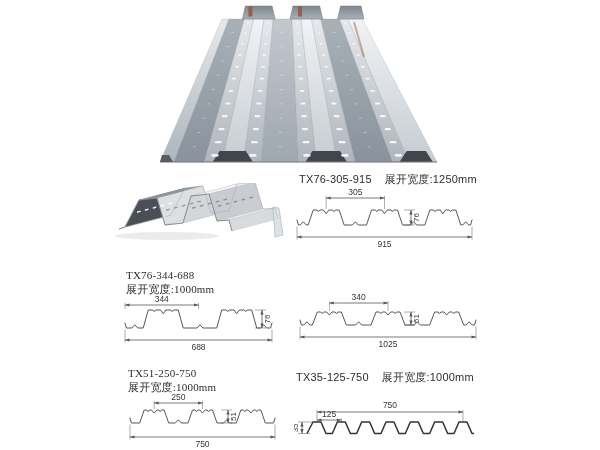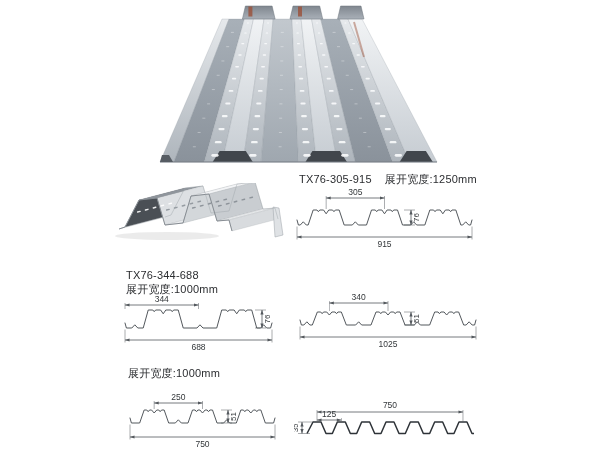--- a/index.html
+++ b/index.html
@@ -2,21 +2,21 @@
 <html><head>
 <meta charset="utf-8">
 <style>
   html,body{margin:0;padding:0;background:#ffffff;}
   .stage{position:relative;width:600px;height:450px;background:#ffffff;overflow:hidden;
          font-family:"Liberation Sans",sans-serif;}
   .stage svg{position:absolute;display:block;}
   .dg-title{position:absolute;color:#2b2d30;font-size:11px;letter-spacing:.2px;white-space:nowrap;}
   .dg-title .model{display:inline-block;}
   .dg-title.inline .model{margin-right:13px;}
-  .dg-title.stacked span{display:block;line-height:13.5px;}
+  .dg-title.stacked span{display:block;line-height:13.5px;font-family:Liberation Serif, serif;}
 </style>
 </head>
 <body>
 
 <div class="stage">
 
   <svg id="mainPhoto" style="left:140px;top:2px" width="330" height="164" viewBox="0 0 330 164">
       <defs>
         <linearGradient id="gVal" x1="0" y1="0" x2="0" y2="1">
           <stop offset="0%" stop-color="#a8b0b8"></stop>
@@ -267,20 +267,21 @@
         <line x1="112" y1="24" x2="123" y2="24" stroke="#53585d" stroke-width="0.55" opacity="0.9"></line>
         <line x1="112" y1="37" x2="123" y2="37" stroke="#53585d" stroke-width="0.55" opacity="0.9"></line>
         <line x1="119" y1="24" x2="119" y2="37" stroke="#53585d" stroke-width="0.8"></line>
         <path d="M119,24 l-1.6,4.5 l3.2,0 Z" fill="#53585d"></path>
         <path d="M119,37 l-1.6,-4.5 l3.2,0 Z" fill="#53585d"></path>
         <text x="0" y="0" text-anchor="middle" font-size="8" fill="#33373a" font-family="&quot;Liberation Sans&quot;,sans-serif" transform="translate(127,30.5) rotate(-90)">51</text>
       </g>
     </svg>
 
   <div class="dg-title stacked" style="left:128px;top:367px">
+    <span class="model">TX51-250-750</span>
       <span class="unfold">展开宽度:1000mm</span>
   </div>
   <svg class="dg-draw" style="left:120px;top:390px" width="180" height="60" viewBox="0 0 180 60">
       <g>
         <path d="M10,28 L11.4,33 L19.66666666666667,33 L24.16666666666667,20 L26.766666666666673,20 L28.16666666666667,21.7 L29.56666666666667,20 L31.56666666666667,20 L34.16666666666667,23 L36.76666666666667,20 L38.76666666666667,20 L40.16666666666667,21.7 L41.56666666666667,20 L44.16666666666667,20 L48.66666666666667,33 L55.333333333333336,33 L58.333333333333336,29.8 L61.333333333333336,33 L68,33 L72.5,20 L75.1,20 L76.5,21.7 L77.9,20 L79.9,20 L82.5,23 L85.1,20 L87.1,20 L88.5,21.7 L89.9,20 L92.5,20 L97,33 L103.66666666666666,33 L106.66666666666666,29.8 L109.66666666666666,33 L116.33333333333331,33 L120.83333333333331,20 L123.43333333333331,20 L124.83333333333331,21.7 L126.23333333333332,20 L128.23333333333332,20 L130.83333333333331,23 L133.4333333333333,20 L135.4333333333333,20 L136.83333333333331,21.7 L138.23333333333332,20 L140.83333333333331,20 L145.33333333333331,33 L153.6,33 L155,28" fill="none" stroke="#53585d" stroke-width="1" stroke-linejoin="round" stroke-linecap="round"></path>
         <line x1="34.16666666666667" y1="11" x2="34.16666666666667" y2="19" stroke="#53585d" stroke-width="0.55" opacity="0.9"></line>
         <line x1="82.5" y1="11" x2="82.5" y2="19" stroke="#53585d" stroke-width="0.55" opacity="0.9"></line>
         <line x1="34.16666666666667" y1="13" x2="82.5" y2="13" stroke="#53585d" stroke-width="0.8"></line>
         <path d="M34.16666666666667,13 l4.5,-1.6 l0,3.2 Z" fill="#53585d"></path>
         <path d="M82.5,13 l-4.5,-1.6 l0,3.2 Z" fill="#53585d"></path>
@@ -293,20 +294,23 @@
         <text x="0" y="0" text-anchor="middle" font-size="8.5" fill="#33373a" font-family="&quot;Liberation Sans&quot;,sans-serif" transform="translate(82.5,57)">750</text>
         <line x1="101" y1="20" x2="112" y2="20" stroke="#53585d" stroke-width="0.55" opacity="0.9"></line>
         <line x1="101" y1="33" x2="112" y2="33" stroke="#53585d" stroke-width="0.55" opacity="0.9"></line>
         <line x1="108" y1="20" x2="108" y2="33" stroke="#53585d" stroke-width="0.8"></line>
         <path d="M108,20 l-1.6,4.5 l3.2,0 Z" fill="#53585d"></path>
         <path d="M108,33 l-1.6,-4.5 l3.2,0 Z" fill="#53585d"></path>
         <text x="0" y="0" text-anchor="middle" font-size="8" fill="#33373a" font-family="&quot;Liberation Sans&quot;,sans-serif" transform="translate(116,26.5) rotate(-90)">51</text>
       </g>
     </svg>
 
+  <div class="dg-title inline" style="left:296px;top:370px">
+    <span class="model">TX35-125-750</span><span class="unfold">展开宽度:1000mm</span>
+  </div>
   <svg class="dg-draw" style="left:294px;top:396px" width="196" height="54" viewBox="0 0 196 54">
       <g>
         <path d="M13,37.5 L19,26 L27,26 L32,37.5 L38.33,37.5 L43.33,26 L51.33,26 L56.33,37.5 L62.66,37.5 L67.66,26 L75.66,26 L80.66,37.5 L86.99,37.5 L91.99,26 L99.99,26 L104.99,37.5 L111.32,37.5 L116.32,26 L124.32,26 L129.32,37.5 L135.64999999999998,37.5 L140.64999999999998,26 L148.64999999999998,26 L153.64999999999998,37.5 L159.97999999999996,37.5 L164.98,26 L172.98,26 L177.98,37.5 L180,37.5" fill="none" stroke="#2e3338" stroke-width="1.5" stroke-linejoin="round"></path>
         <line x1="23" y1="14" x2="23" y2="25" stroke="#53585d" stroke-width="0.55" opacity="0.9"></line>
         <line x1="168.98" y1="14" x2="168.98" y2="25" stroke="#53585d" stroke-width="0.55" opacity="0.9"></line>
         <line x1="47.33" y1="22" x2="47.33" y2="25" stroke="#53585d" stroke-width="0.55" opacity="0.9"></line>
         <line x1="23" y1="16" x2="168.98" y2="16" stroke="#53585d" stroke-width="0.8"></line>
         <path d="M23,16 l4.5,-1.6 l0,3.2 Z" fill="#53585d"></path>
         <path d="M168.98,16 l-4.5,-1.6 l0,3.2 Z" fill="#53585d"></path>
         <text x="0" y="0" text-anchor="middle" font-size="8.5" fill="#33373a" font-family="&quot;Liberation Sans&quot;,sans-serif" transform="translate(95.99,12)">750</text>

